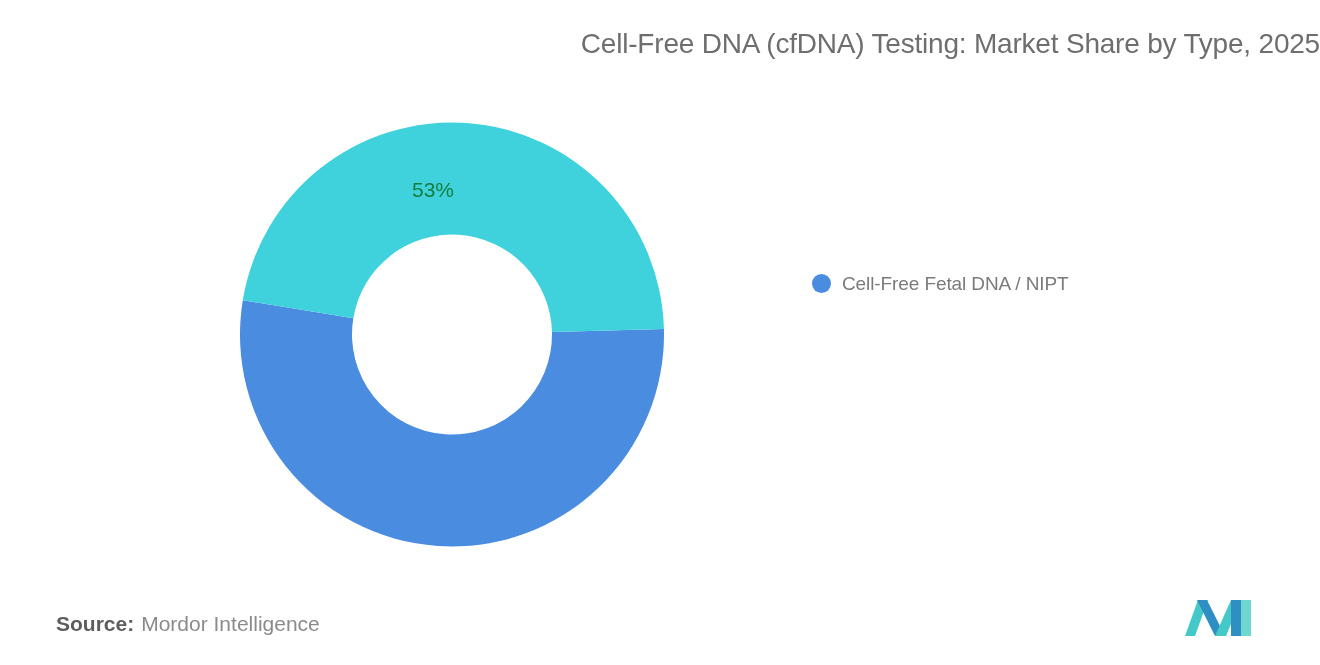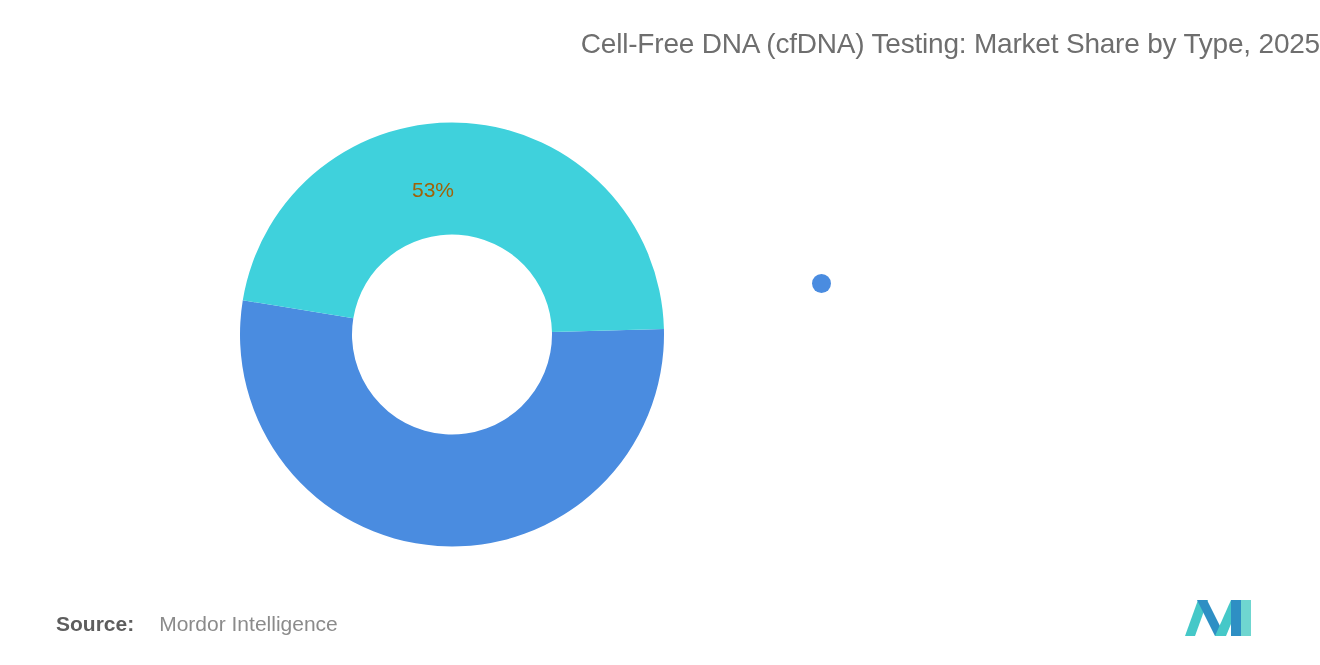--- a/index.html
+++ b/index.html
@@ -41,21 +41,21 @@
   }
   #donut-svg {
     display: block;
     width: 424px;
     height: 425px;
     overflow: visible;
   }
   .slice-label {
     position: absolute;
     font-size: 21px;
-    color: #a16207;
+    color: #15803d;
     font-family: "Liberation Sans", sans-serif;
     white-space: nowrap;
     text-align: right;
   }
   #slice-label-0 {
     left: 172px;
     top: 56px;
   }
 
   
@@ -94,21 +94,21 @@
     font-size: 21px;
     white-space: nowrap;
   }
   #source-label {
     font-weight: 700;
     color: #5d5d5d;
   }
   #source-value {
     font-weight: 400;
     color: #8b8b8b;
-    margin-left: 25px;
+    margin-left: 7px;
   }
 
   
   #brand-logo {
     position: absolute;
     left: 1185px;
     top: 600px;
     width: 66px;
     height: 36px;
   }
@@ -125,20 +125,21 @@
         <path d="M 2.786588121756864 178.23998992608745 A 212 212 0 0 1 423.9273528948181 206.9504869587308 L 311.96573249755573 209.88230516921266 A 100 100 0 0 0 113.31442835931928 196.33961788966388 Z" fill="#3fd1dc"></path>
       </g>
   </svg>
   <div class="slice-label" id="slice-label-0">53%</div>
 </div>
 
 <div id="legend">
 
   <div class="legend-item">
     <span class="legend-swatch" id="legend-swatch-0" style="background: rgb(74, 140, 224);"></span>
+    <span class="legend-label">Cell-Free Fetal DNA / NIPT</span>
   </div>
 
 
 </div>
 
 <div id="footer-source">
   <span id="source-label">Source:</span><span id="source-value">Mordor Intelligence</span>
 </div>
 
 <div id="brand-logo">

